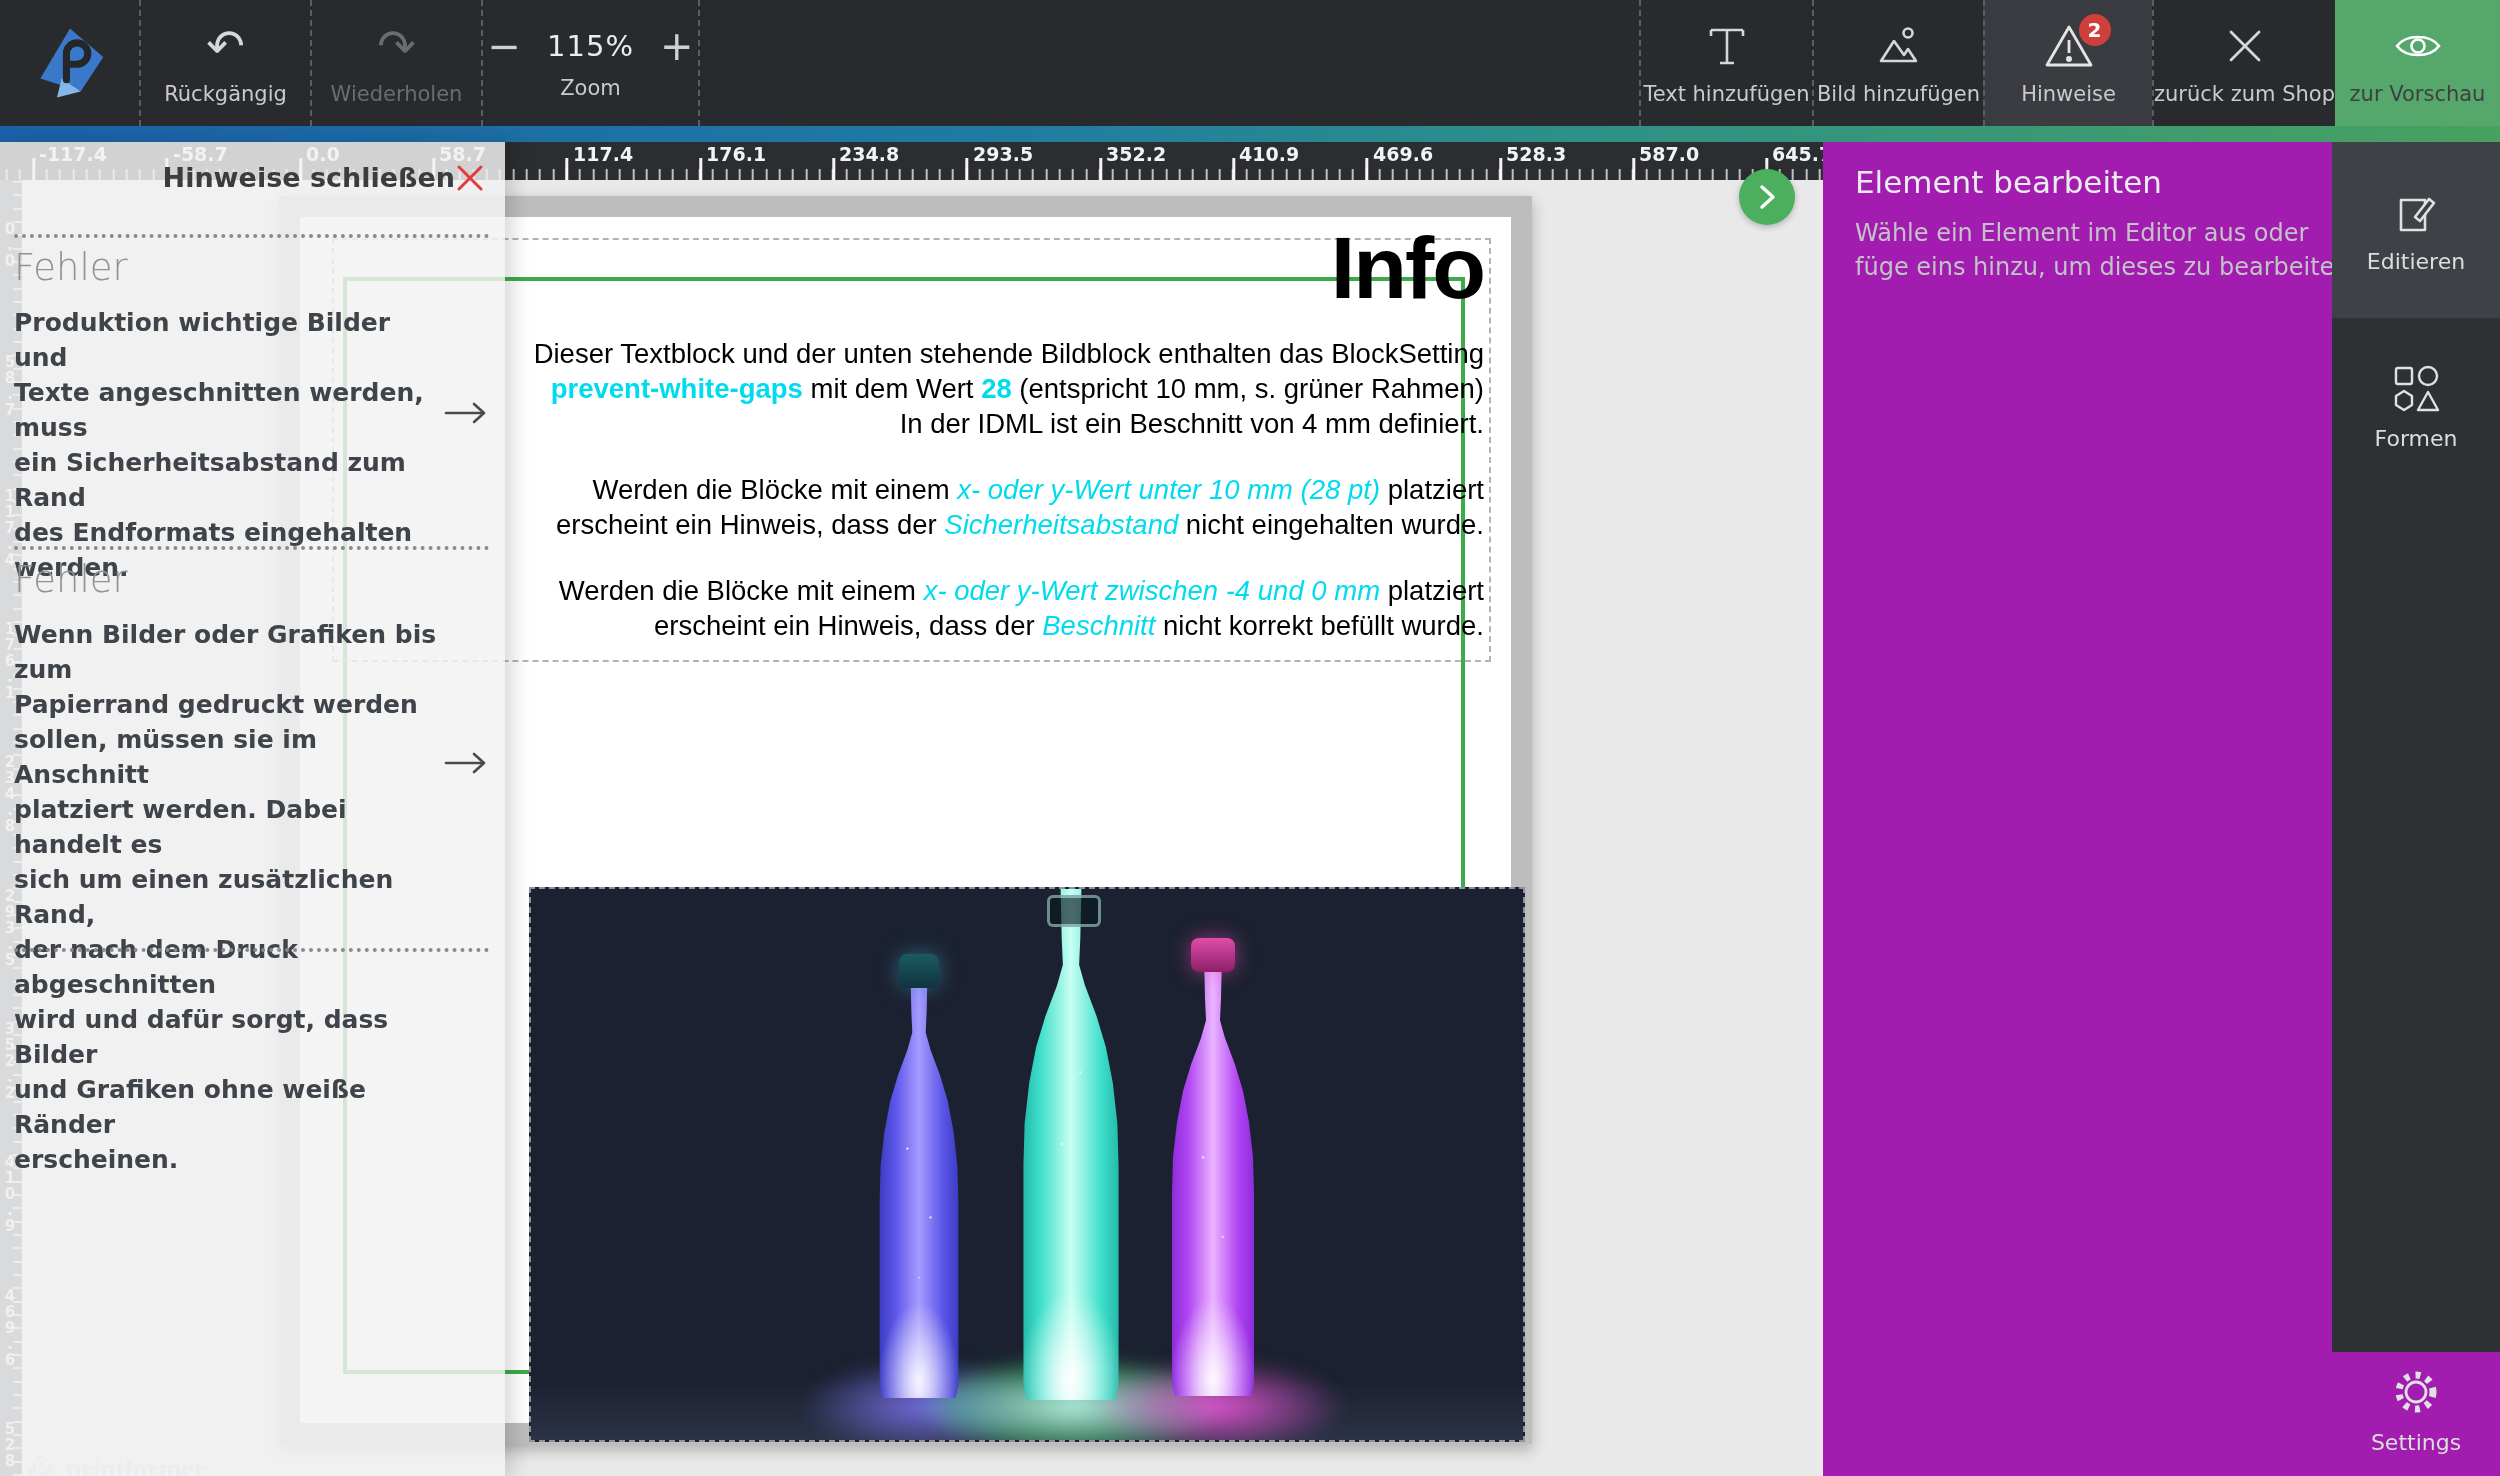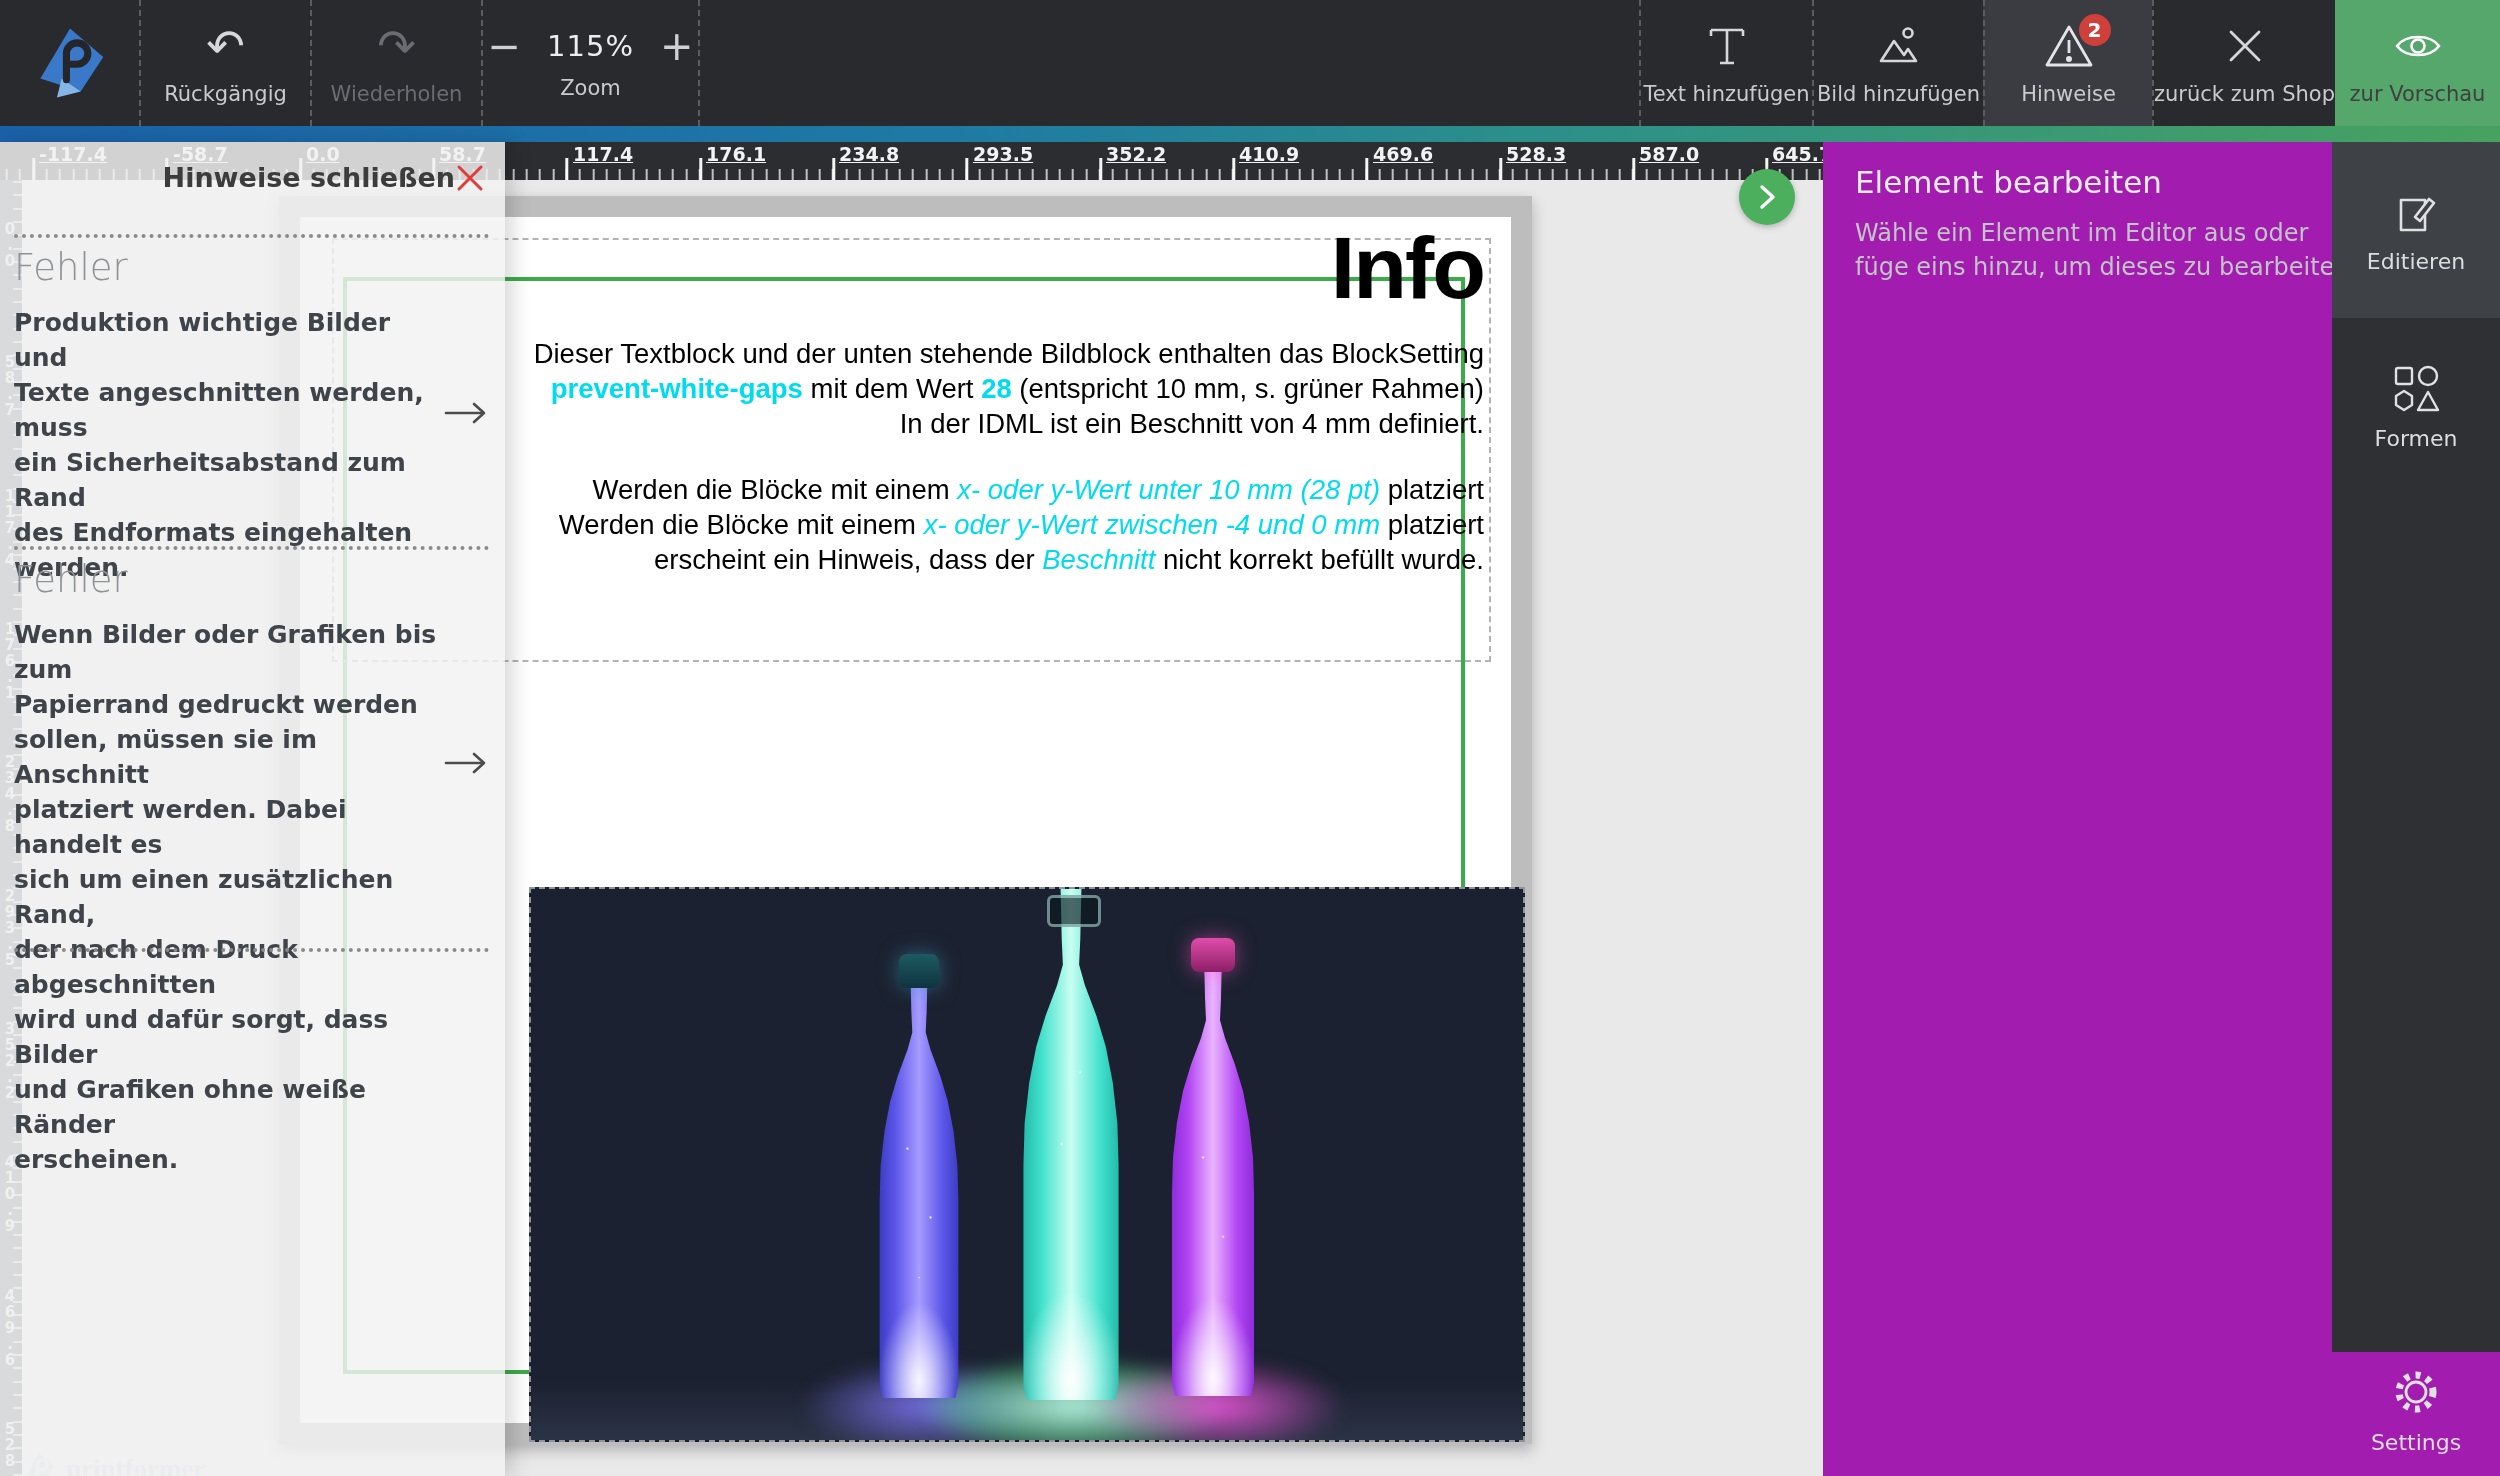--- a/index.html
+++ b/index.html
@@ -43,21 +43,21 @@
   .workspace{position:absolute;left:0;top:142px;right:0;bottom:0;}
 
   
   .h-ruler{position:absolute;left:0;top:0;width:1823px;height:38px;background:#2b2d31;overflow:hidden;}
   .h-minor{position:absolute;left:0;right:0;bottom:0;height:11px;
     background:repeating-linear-gradient(90deg,rgba(255,255,255,.7) 0 2px,transparent 2px 13.33px);
     background-position:5.7px 0;}
   .h-major{position:absolute;left:0;right:0;bottom:0;height:22px;
     background:repeating-linear-gradient(90deg,rgba(255,255,255,.95) 0 3px,transparent 3px 133.33px);
     background-position:32.3px 0;}
-  .h-lab{position:absolute;top:1px;font-size:19px;font-weight:600;color:#f2f3f4;text-decoration:underline;}
+  .h-lab{position:absolute;top:1px;font-size:19px;font-weight:600;color:#f2f3f4;}
 
   
   .pasteboard{position:absolute;left:0;top:38px;width:1823px;bottom:0;background:#e9e9e9;overflow:hidden;}
   .v-ruler{position:absolute;left:0;top:0;width:22px;bottom:0;background:#5a5e66;overflow:hidden;}
   .v-minor{position:absolute;top:0;bottom:0;right:0;width:9px;
     background:repeating-linear-gradient(0deg,rgba(255,255,255,.65) 0 2px,transparent 2px 13.33px);}
   .v-lab{position:absolute;left:1px;writing-mode:vertical-rl;text-orientation:upright;
     font-size:15px;font-weight:600;color:rgba(255,255,255,.85);letter-spacing:-2px;}
 
   .bleed{position:absolute;left:279px;top:16px;width:1253px;height:1248px;background:#bdbdbd;
@@ -300,20 +300,21 @@
       <div class="page"></div>
       <div class="green-frame"></div>
       <div class="text-frame"></div>
 
       <div class="canvas-text">
         <div class="info-title">Info</div>
         <div class="cline"><span>Dieser Textblock und der unten stehende Bildblock enthalten das BlockSetting</span></div>
         <div class="cline"><span class="cb">prevent-white-gaps</span><span> mit dem Wert </span><span class="cb">28</span><span> (entspricht 10 mm, s. grüner Rahmen)</span></div>
         <div class="cline pgap"><span>In der IDML ist ein Beschnitt von 4 mm definiert.</span></div>
         <div class="cline"><span>Werden die Blöcke mit einem </span><span class="ci">x- oder y-Wert unter 10 mm (28 pt)</span><span> platziert</span></div>
+        <div class="cline pgap"><span>erscheint ein Hinweis, dass der </span><span class="ci">Sicherheitsabstand</span><span> nicht eingehalten wurde.</span></div>
         <div class="cline"><span>Werden die Blöcke mit einem </span><span class="ci">x- oder y-Wert zwischen -4 und 0 mm</span><span> platziert</span></div>
         <div class="cline"><span>erscheint ein Hinweis, dass der </span><span class="ci">Beschnitt</span><span> nicht korrekt befüllt wurde.</span></div>
       </div>
 
       <div class="image-block">
         <div class="floor"></div>
         <div class="glow glow-l"></div>
         <div class="glow glow-c"></div>
         <div class="glow glow-r"></div>
         <div class="bottle b-left"></div>

